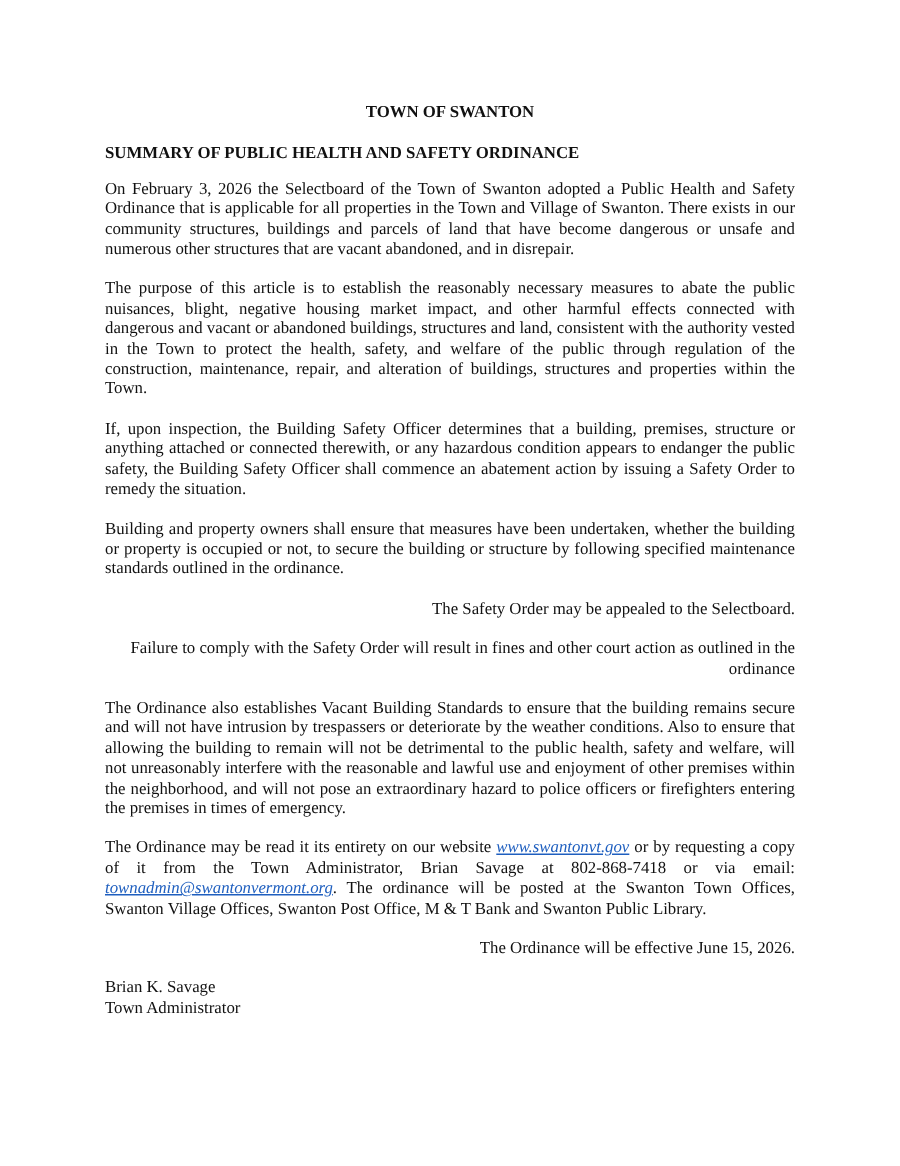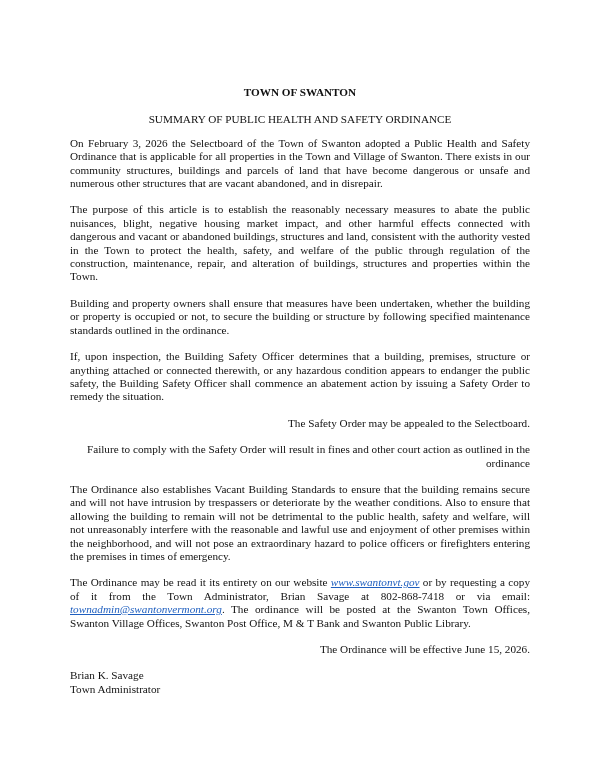--- a/index.html
+++ b/index.html
@@ -15,31 +15,29 @@
       font-family: "Liberation Serif", "DejaVu Serif", serif;
       color: #111111;
     }
     .page {
       position: absolute;
       left: 70px;
       top: 69px;
       width: 460px;
       font-size: 11.2px;
       line-height: 13.4px;
-      margin-top: 17px;
     }
     .title {
       text-align: center;
       font-weight: bold;
       font-size: 11.2px;
       margin: 0 0 14px 0;
     }
     .subtitle {
-      text-align: center;
-      font-weight: normal;
+      font-weight: bold;
       font-size: 11.2px;
       margin: 0 0 10px 0;
     }
     .para {
       margin: 0 0 13px 0;
       text-align: justify;
     }
     .para.left {
       text-align: right;
     }
@@ -54,22 +52,22 @@
   </style>
 </head>
 <body>
 
 <div class="page">
   <div class="title">TOWN OF SWANTON</div>
   <div class="subtitle">SUMMARY OF PUBLIC HEALTH AND SAFETY ORDINANCE</div>
 
   <p class="para">On February 3, 2026 the Selectboard of the Town of Swanton adopted a Public Health and Safety Ordinance that is applicable for all properties in the Town and Village of Swanton.  There exists in our community structures, buildings and parcels of land that have become dangerous or unsafe and numerous other structures that are vacant abandoned, and in disrepair.</p>
   <p class="para">The purpose of this article is to establish the reasonably necessary measures to abate the public nuisances, blight, negative housing market impact, and other harmful effects connected with dangerous and vacant or abandoned buildings, structures and land, consistent with the authority vested in the Town to protect the health, safety, and welfare of the public through regulation of the construction, maintenance, repair, and alteration of buildings, structures and properties within the Town.</p>
+  <p class="para">If, upon inspection, the Building Safety Officer determines that a building, premises, structure or anything attached or connected therewith, or any hazardous condition appears to endanger the public safety, the Building Safety Officer shall commence an abatement action by issuing a Safety Order to remedy the situation.</p>
   <p class="para">Building and property owners shall ensure that measures have been undertaken, whether the building or property is occupied or not, to secure the building or structure by following specified maintenance standards outlined in the ordinance.</p>
-  <p class="para">If, upon inspection, the Building Safety Officer determines that a building, premises, structure or anything attached or connected therewith, or any hazardous condition appears to endanger the public safety, the Building Safety Officer shall commence an abatement action by issuing a Safety Order to remedy the situation.</p>
   <p class="para left">The Safety Order may be appealed to the Selectboard.</p>
   <p class="para left">Failure to comply with the Safety Order will result in fines and other court action as outlined in the ordinance</p>
   <p class="para">The Ordinance also establishes Vacant Building Standards to ensure that the building remains secure and will not have intrusion by trespassers or deteriorate by the weather conditions.  Also to ensure that allowing the building to remain will not be detrimental to the public health, safety and welfare, will not unreasonably interfere with the reasonable and lawful use and enjoyment of other premises within the neighborhood, and will not pose an extraordinary hazard to police officers or firefighters entering the premises in times of emergency.</p>
 
   <p class="para">
     <span>The Ordinance may be read it its entirety on our website </span><a class="link">www.swantonvt.gov</a><span> or by requesting a copy of it from the Town Administrator, Brian Savage at 802-868-7418 or via email: </span><a class="link">townadmin@swantonvermont.org</a><span>.  The ordinance will be posted at the Swanton Town Offices, Swanton Village Offices, Swanton Post Office, M &amp; T Bank and Swanton Public Library.</span>
   </p>
 
   <p class="para left">The Ordinance will be effective June 15, 2026.</p>
 

